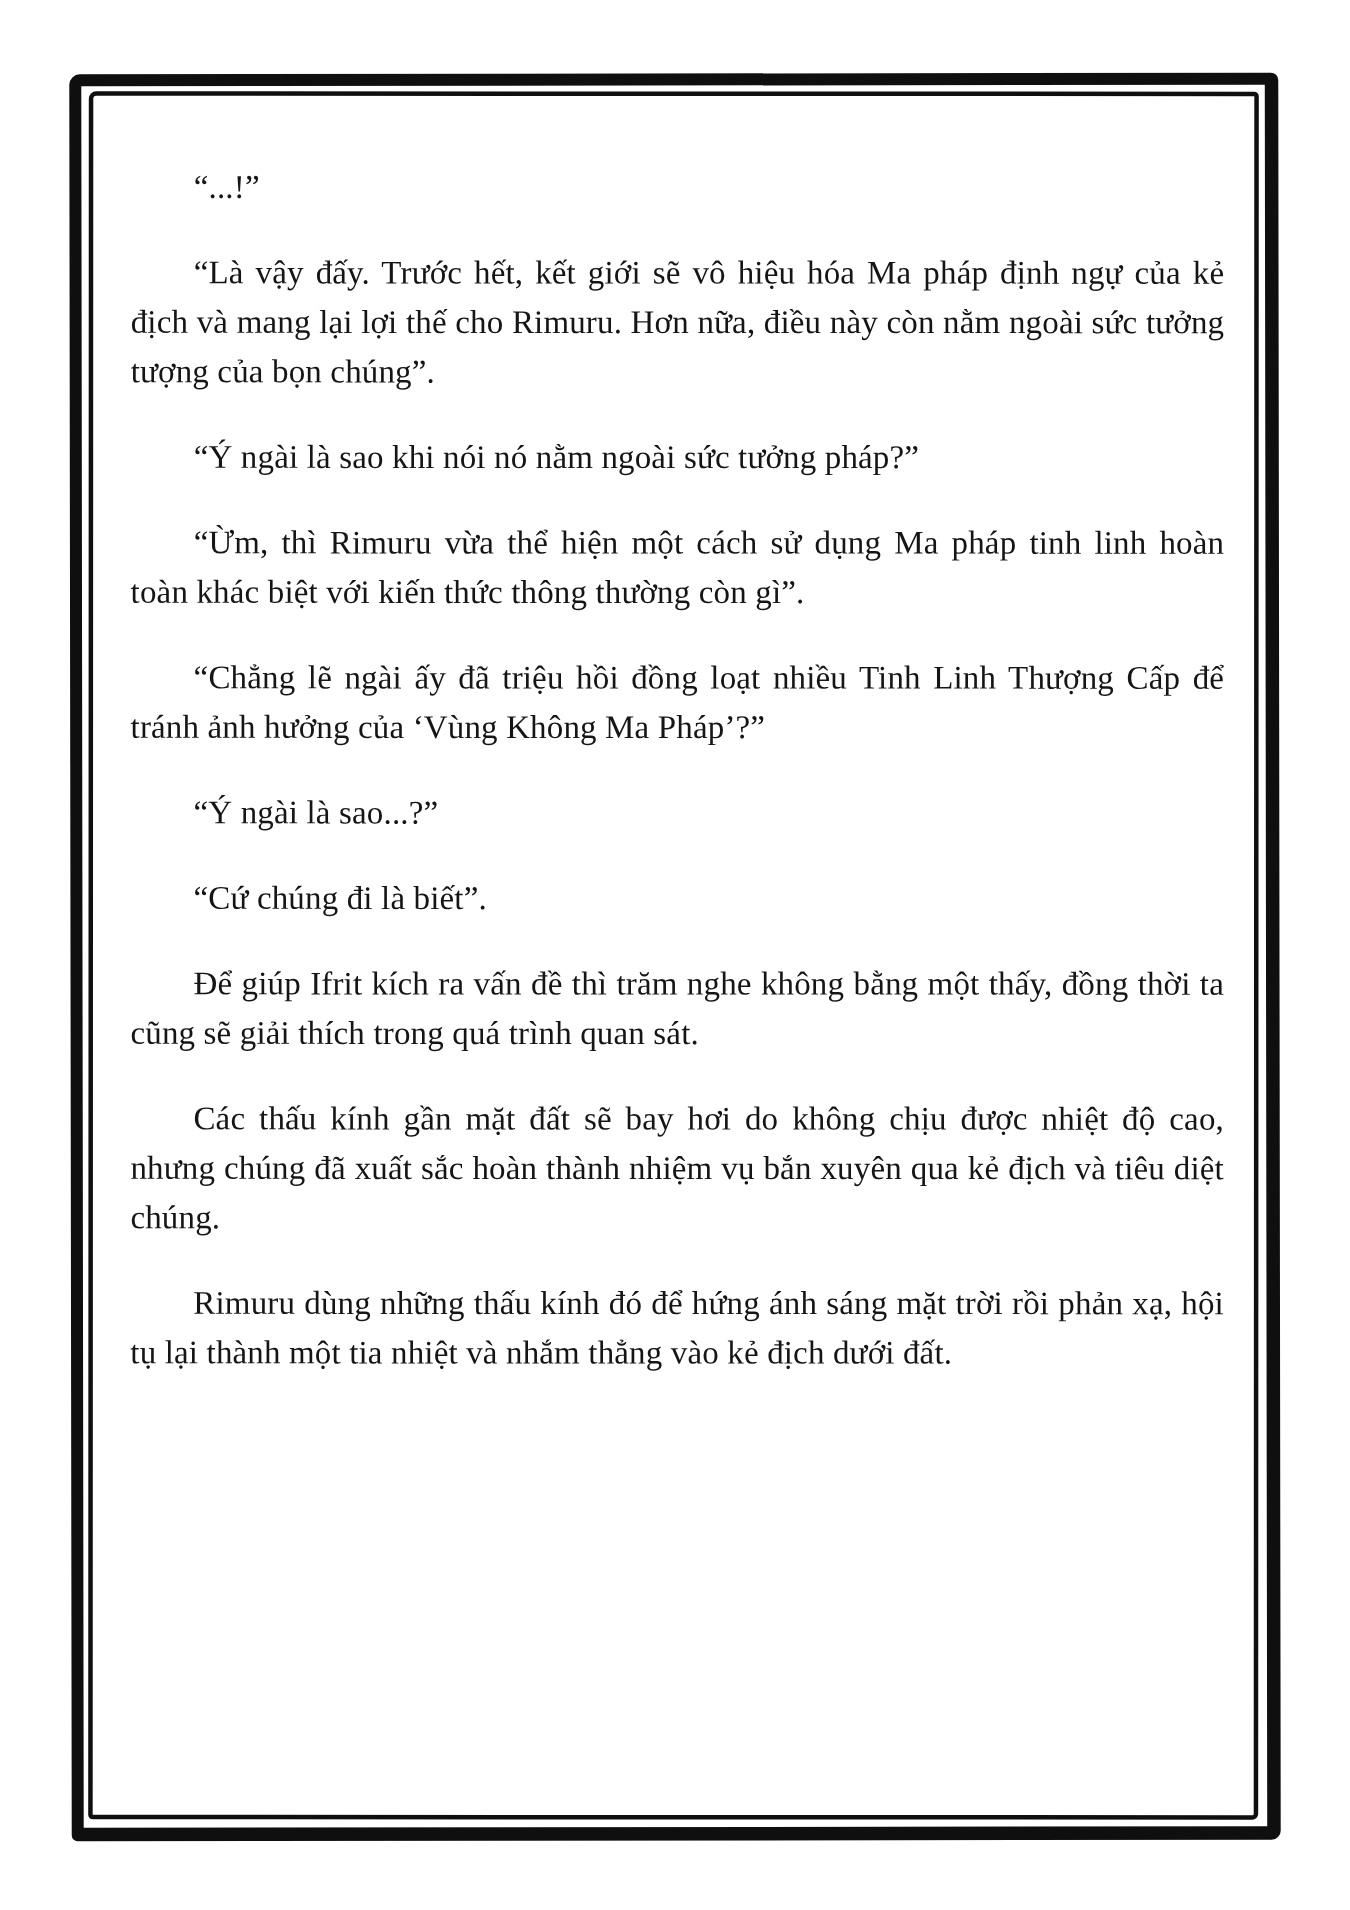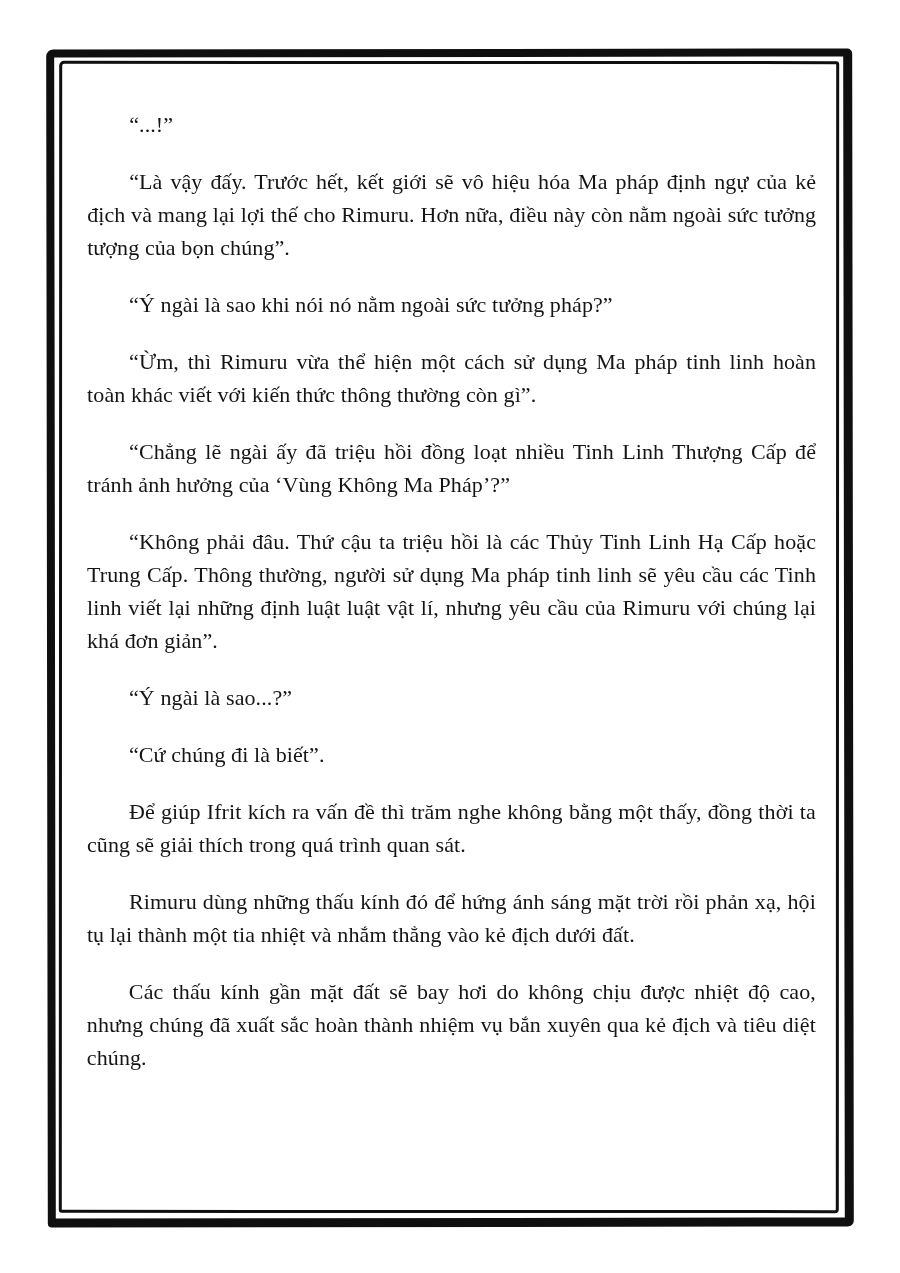--- a/index.html
+++ b/index.html
@@ -63,24 +63,23 @@
 </head>
 <body>
 
 <div class="page">
   <div class="frame-outer">
     <div class="frame-inner">
       <div class="content">
         <p>“...!”</p>
         <p>“Là vậy đấy. Trước hết, kết giới sẽ vô hiệu hóa Ma pháp định ngự của kẻ địch và mang lại lợi thế cho Rimuru. Hơn nữa, điều này còn nằm ngoài sức tưởng tượng của bọn chúng”.</p>
         <p>“Ý ngài là sao khi nói nó nằm ngoài sức tưởng pháp?”</p>
-        <p>“Ừm, thì Rimuru vừa thể hiện một cách sử dụng Ma pháp tinh linh hoàn toàn khác viết với kiến thức thông thường còn gì”.</p>
+        <p>“Ừm, thì Rimuru vừa thể hiện một cách sử dụng Ma pháp tinh linh hoàn toàn khác biệt với kiến thức thông thường còn gì”.</p>
         <p>“Chẳng lẽ ngài ấy đã triệu hồi đồng loạt nhiều Tinh Linh Thượng Cấp để tránh ảnh hưởng của ‘Vùng Không Ma Pháp’?”</p>
-        <p>“Không phải đâu. Thứ cậu ta triệu hồi là các Thủy Tinh Linh Hạ Cấp hoặc Trung Cấp. Thông thường, người sử dụng Ma pháp tinh linh sẽ yêu cầu các Tinh linh viết lại những định luật luật vật lí, nhưng yêu cầu của Rimuru với chúng lại khá đơn giản”.</p>
         <p>“Ý ngài là sao...?”</p>
         <p>“Cứ chúng đi là biết”.</p>
         <p>Để giúp Ifrit kích ra vấn đề thì trăm nghe không bằng một thấy, đồng thời ta cũng sẽ giải thích trong quá trình quan sát.</p>
+        <p>Các thấu kính gần mặt đất sẽ bay hơi do không chịu được nhiệt độ cao, nhưng chúng đã xuất sắc hoàn thành nhiệm vụ bắn xuyên qua kẻ địch và tiêu diệt chúng.</p>
         <p>Rimuru dùng những thấu kính đó để hứng ánh sáng mặt trời rồi phản xạ, hội tụ lại thành một tia nhiệt và nhắm thẳng vào kẻ địch dưới đất.</p>
-        <p>Các thấu kính gần mặt đất sẽ bay hơi do không chịu được nhiệt độ cao, nhưng chúng đã xuất sắc hoàn thành nhiệm vụ bắn xuyên qua kẻ địch và tiêu diệt chúng.</p>
       </div>
     </div>
   </div>
 </div>
 
 </body></html>

